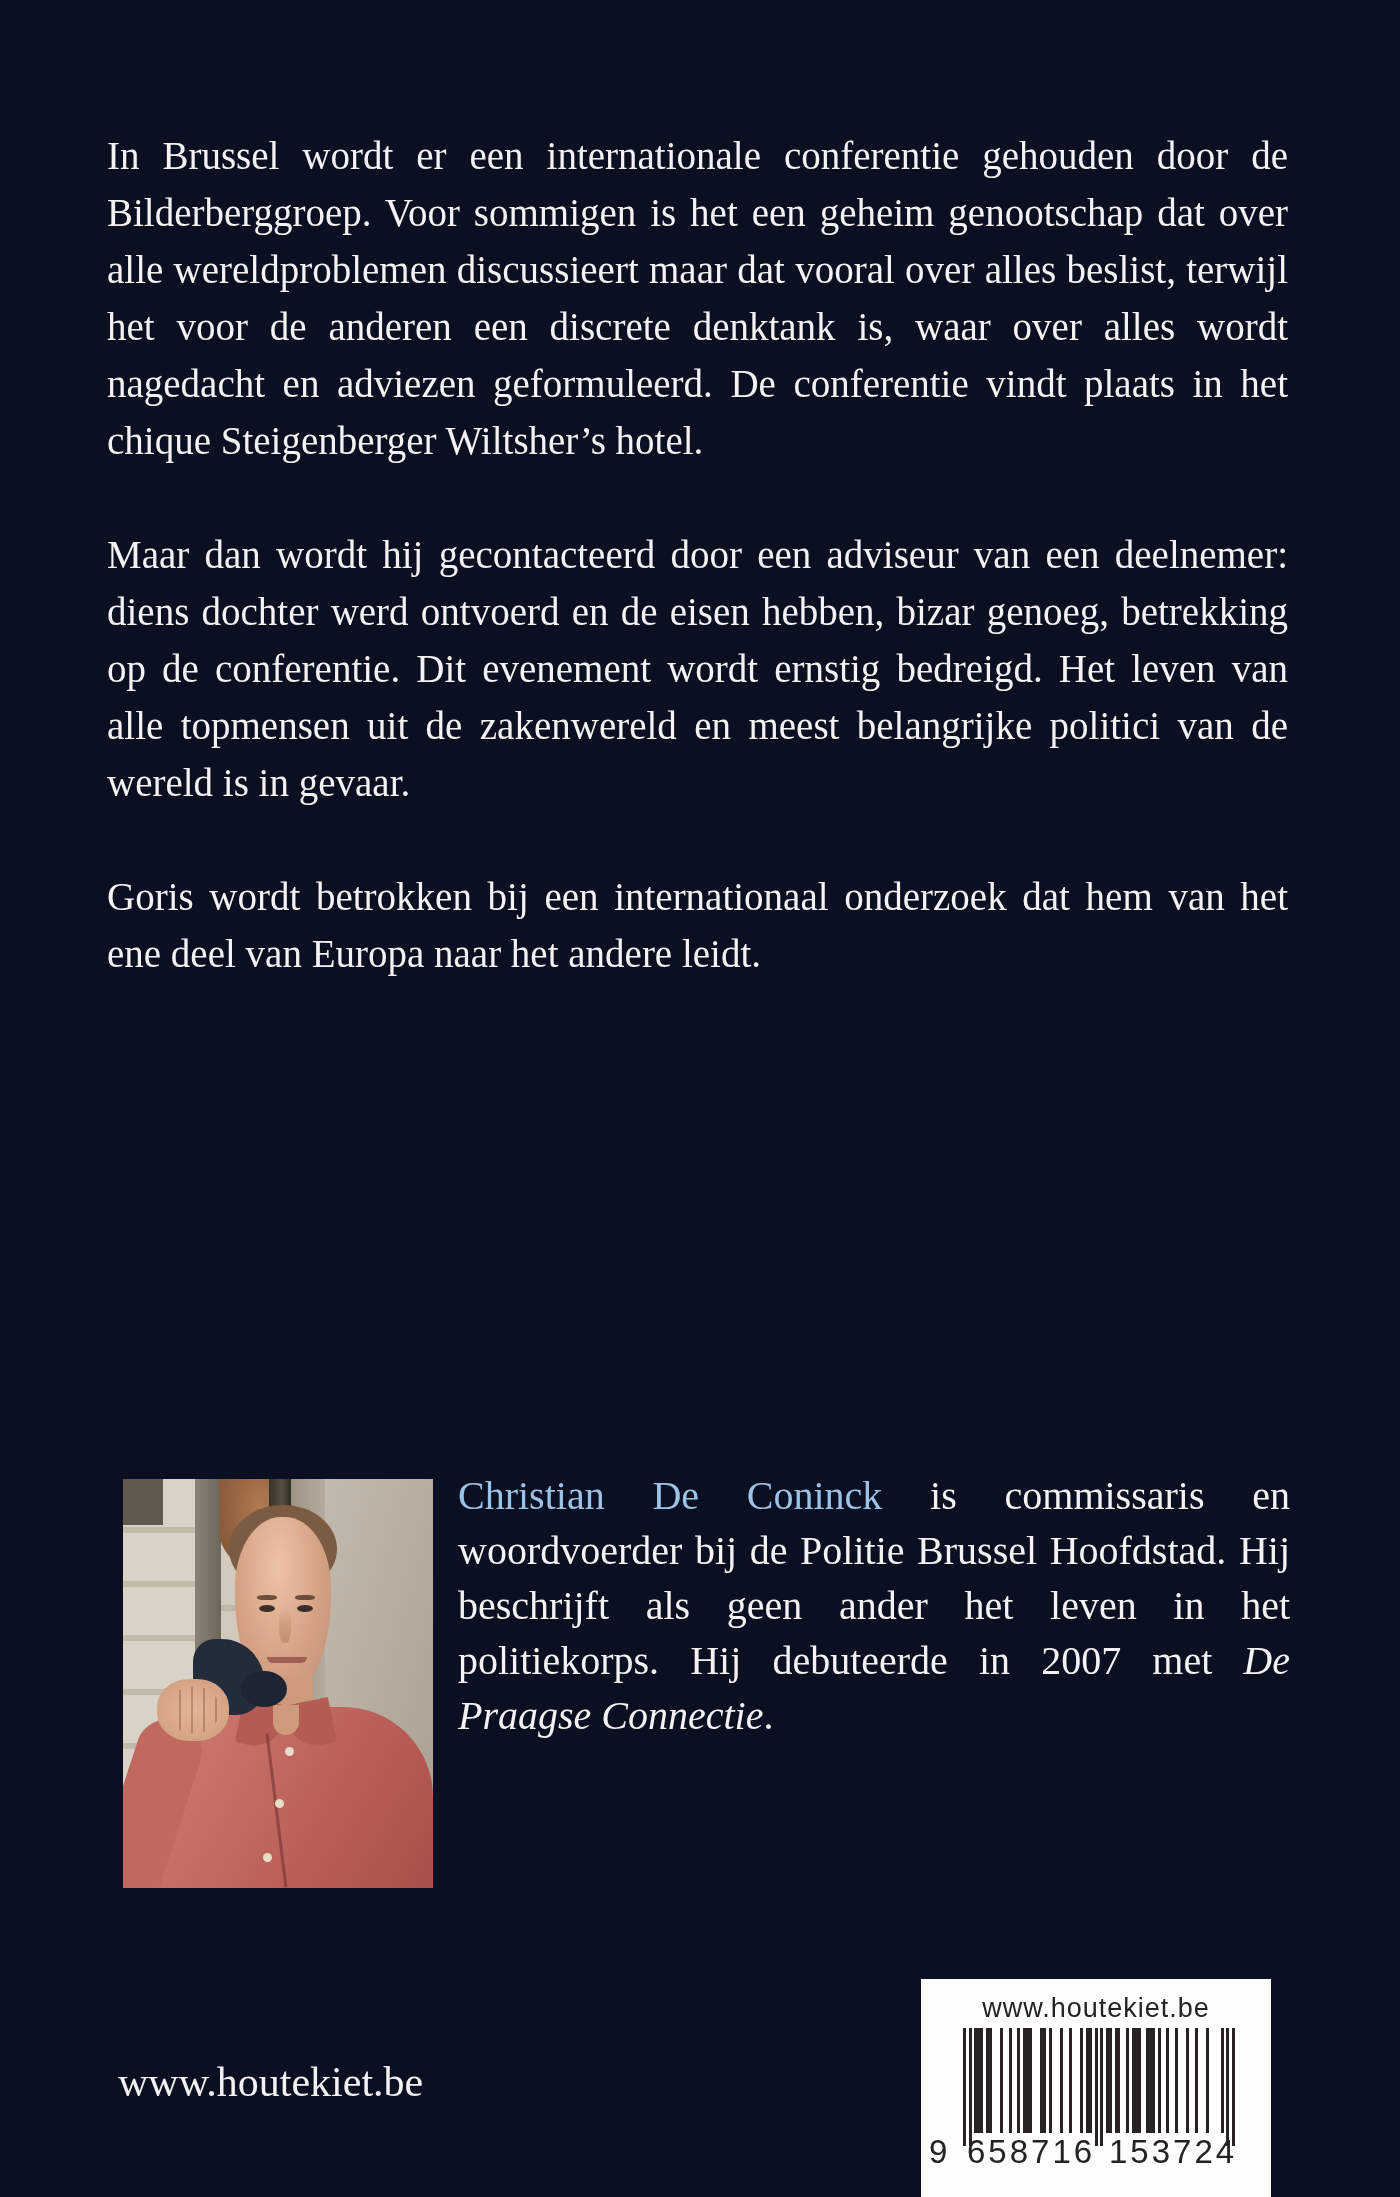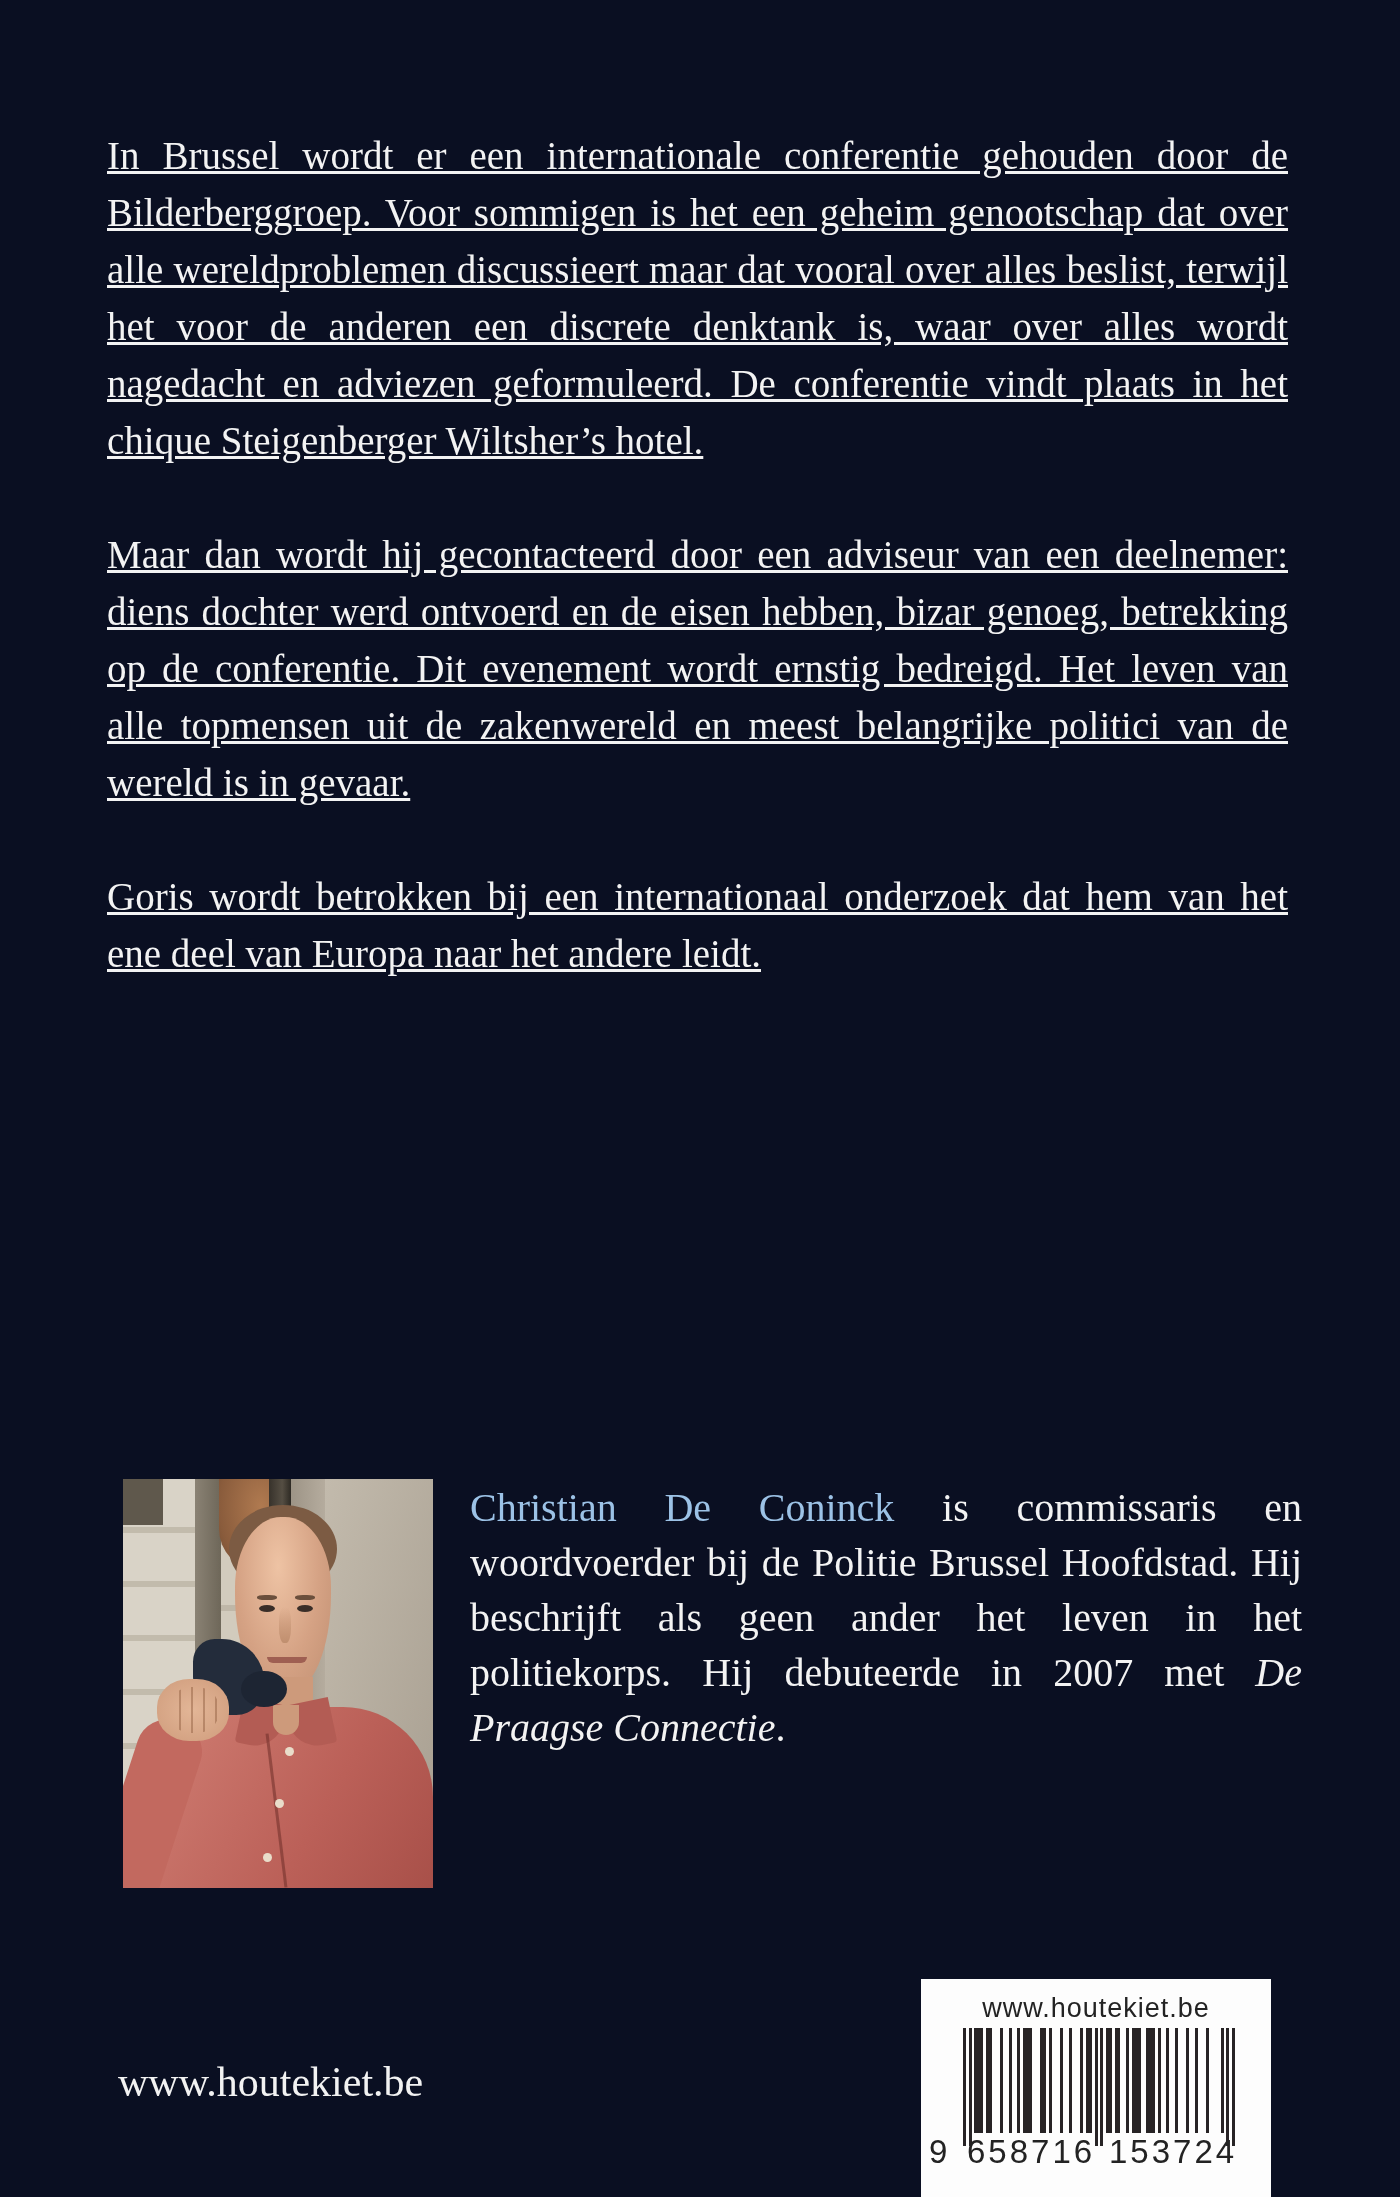--- a/index.html
+++ b/index.html
@@ -1,21 +1,21 @@
 <!DOCTYPE html>
 <html lang="nl"><head>
 <meta charset="utf-8">
 <style>
   html,body{margin:0;padding:0;}
   body{width:1400px;height:2197px;background:#0a0f22;font-family:"Liberation Serif","DejaVu Serif",serif;}
   .page{position:relative;width:1400px;height:2197px;background:#0a0f22;overflow:hidden;}
 
   
   .synopsis{position:absolute;left:107px;top:127px;width:1181px;color:#f3f3f3;}
-  .synopsis p{margin:0 0 57px 0;font-size:39px;line-height:57px;text-align:justify;hyphens:auto;text-decoration:underline;}
+  .synopsis p{margin:0 0 57px 0;font-size:39px;line-height:57px;text-align:justify;hyphens:auto;}
 
   
   .photo{position:absolute;left:123px;top:1479px;width:310px;height:409px;overflow:hidden;
          background:linear-gradient(105deg,#d3ccbf 0%,#c4bcae 45%,#a89f91 100%);}
   .photo div{position:absolute;}
   .ph-stoneL{left:0;top:0;width:72px;height:100%;background:repeating-linear-gradient(to bottom,#d9d3c7 0 48px,#c2bbac 48px 54px);}
   .ph-window{left:0;top:0;width:40px;height:46px;background:#5f584c;}
   .ph-patch2{left:0;top:318px;width:38px;height:91px;background:#756e60;}
   .ph-crevice{left:72px;top:0;width:26px;height:100%;background:linear-gradient(to right,#8a8274,#6e6759);}
   .ph-stoneM{left:98px;top:0;width:48px;height:100%;background:repeating-linear-gradient(to bottom,#d2cbbd 0 60px,#bfb7a8 60px 66px);}
@@ -42,21 +42,21 @@
   .ph-btn1{left:162px;top:268px;width:9px;height:9px;border-radius:50%;background:#e9ddca;}
   .ph-btn2{left:152px;top:320px;width:9px;height:9px;border-radius:50%;background:#e9ddca;}
   .ph-btn3{left:140px;top:374px;width:9px;height:9px;border-radius:50%;background:#e9ddca;}
   .ph-jacket{left:70px;top:160px;width:72px;height:76px;border-radius:30% 60% 40% 50%;background:#232c3b;}
   .ph-jacket2{left:118px;top:192px;width:46px;height:36px;border-radius:50%;background:#1d2533;}
   .ph-arm{left:-10px;top:238px;width:66px;height:210px;background:#c2695f;transform:rotate(18deg);border-radius:30px;}
   .ph-fist{left:34px;top:200px;width:72px;height:62px;border-radius:45%;background:radial-gradient(#e3b697,#cf9c7c);}
   .ph-fingers{left:46px;top:208px;width:50px;height:46px;border-radius:45%;
               background:repeating-linear-gradient(to right,rgba(0,0,0,0) 0 10px,rgba(140,90,60,.45) 10px 12px);}
 
-  .bio{position:absolute;left:458px;top:1468px;width:832px;margin:12px;color:#f3f3f3;
+  .bio{position:absolute;left:458px;top:1468px;width:832px;margin:0;color:#f3f3f3;
        font-size:40px;line-height:55px;text-align:justify;}
   .bio .name{color:#9cc2e6;}
   .bio .booktitle{font-style:italic;}
 
   
   .site{position:absolute;left:118px;top:2058px;color:#f2f2f2;font-size:42px;line-height:48px;}
 
   
   .barcode-box{position:absolute;left:921px;top:1979px;width:350px;height:218px;background:#fdfdfd;}
   .bc-site{position:absolute;top:14px;left:0;right:0;text-align:center;color:#232323;

